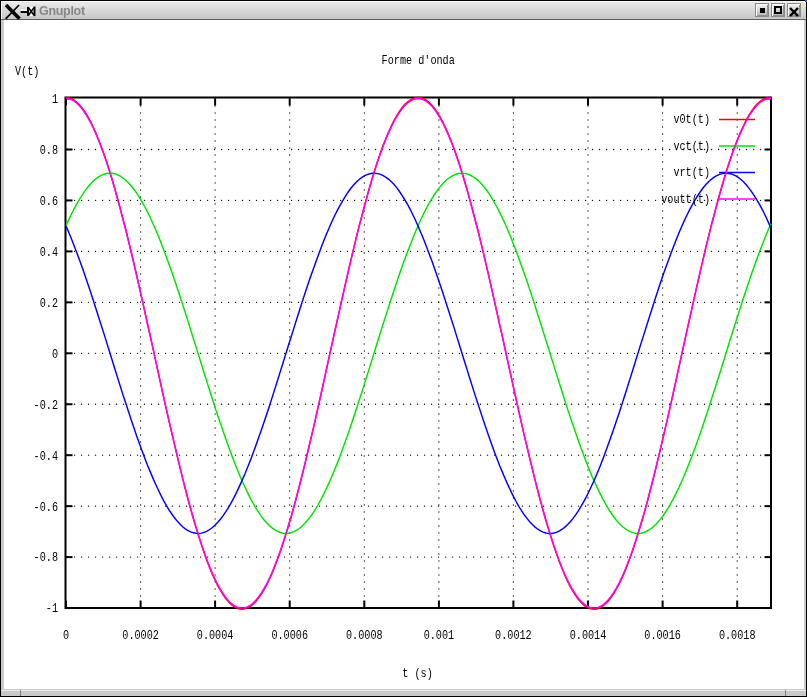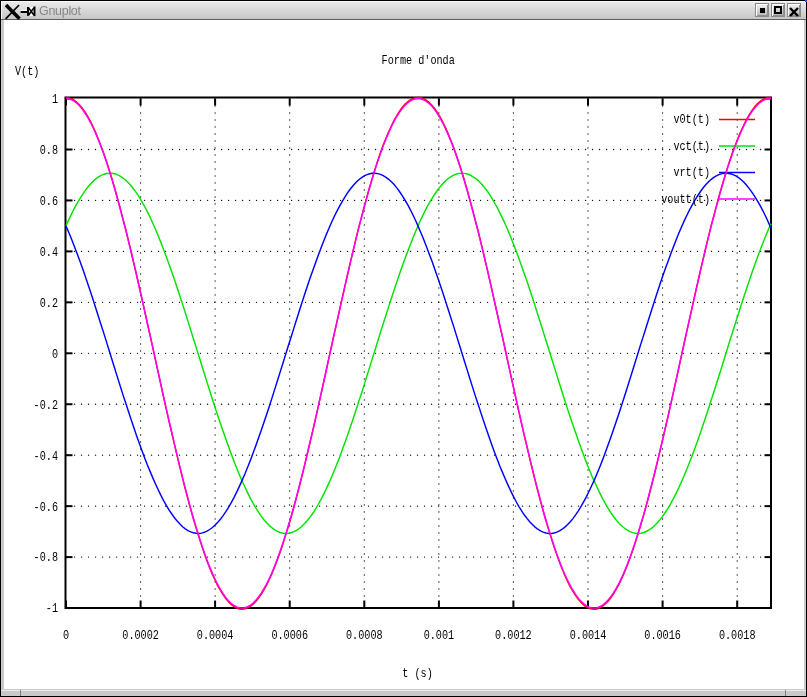--- a/index.html
+++ b/index.html
@@ -1,21 +1,21 @@
 <!DOCTYPE html>
 <html><head><meta charset="utf-8"><title>Gnuplot</title>
 <style>
 html,body{margin:0;padding:0}
 body{width:807px;height:697px;position:relative;background:#c9c9c9;overflow:hidden;will-change:transform}
 svg text{font-family:"Liberation Mono",monospace;font-size:13px;fill:#000}
 .g{stroke:#111;stroke-width:1.3;stroke-linecap:round;stroke-dasharray:0.1 6.9}
 .t{stroke:#000;stroke-width:2}
 .c{fill:none;stroke-width:1.45}
 #titlebar{position:absolute;left:1px;top:1px;width:805px;height:18px;background:linear-gradient(#ececec,#c6c6c6);border-bottom:1px solid #5e5e5e;box-shadow:inset 1px 1px 0 #f8f8f8}
-#title{position:absolute;left:38px;top:3px;font-family:"Liberation Sans",sans-serif;font-weight:normal;font-size:12.5px;color:#878787;letter-spacing:-0.3px}
+#title{position:absolute;left:38px;top:3px;font-family:"Liberation Sans",sans-serif;font-weight:bold;font-size:12.5px;color:#878787;letter-spacing:-0.3px}
 .btn{position:absolute;top:3px;width:12px;height:12px;background:linear-gradient(#f4f4f4,#b4b4b4);border:1px solid #8a8a8a;box-shadow:inset 1px 1px 0 #ffffff,inset -1px -1px 0 #909090}
 #client{position:absolute;left:4px;top:20px;width:798px;height:668px;background:#fff;border-left:1px solid #7f7f7f;border-right:1px solid #7f7f7f;border-bottom:1px solid #7f7f7f}
 #bottombar{position:absolute;left:1px;top:690px;width:805px;height:6px;background:#c9c9c9;box-shadow:inset 0 1px 0 #ececec}
 #outer{position:absolute;left:0;top:0;width:805px;height:695px;border:1px solid #000;z-index:50;pointer-events:none}
 .divv{position:absolute;top:690px;width:1px;height:6px;background:#7f7f7f}
 </style></head>
 <body>
 <div id="client"></div>
 <svg width="807" height="697" viewBox="0 0 807 697" style="position:absolute;left:0;top:0">
     <rect x="4" y="20" width="800" height="669" fill="#ffffff"></rect>

